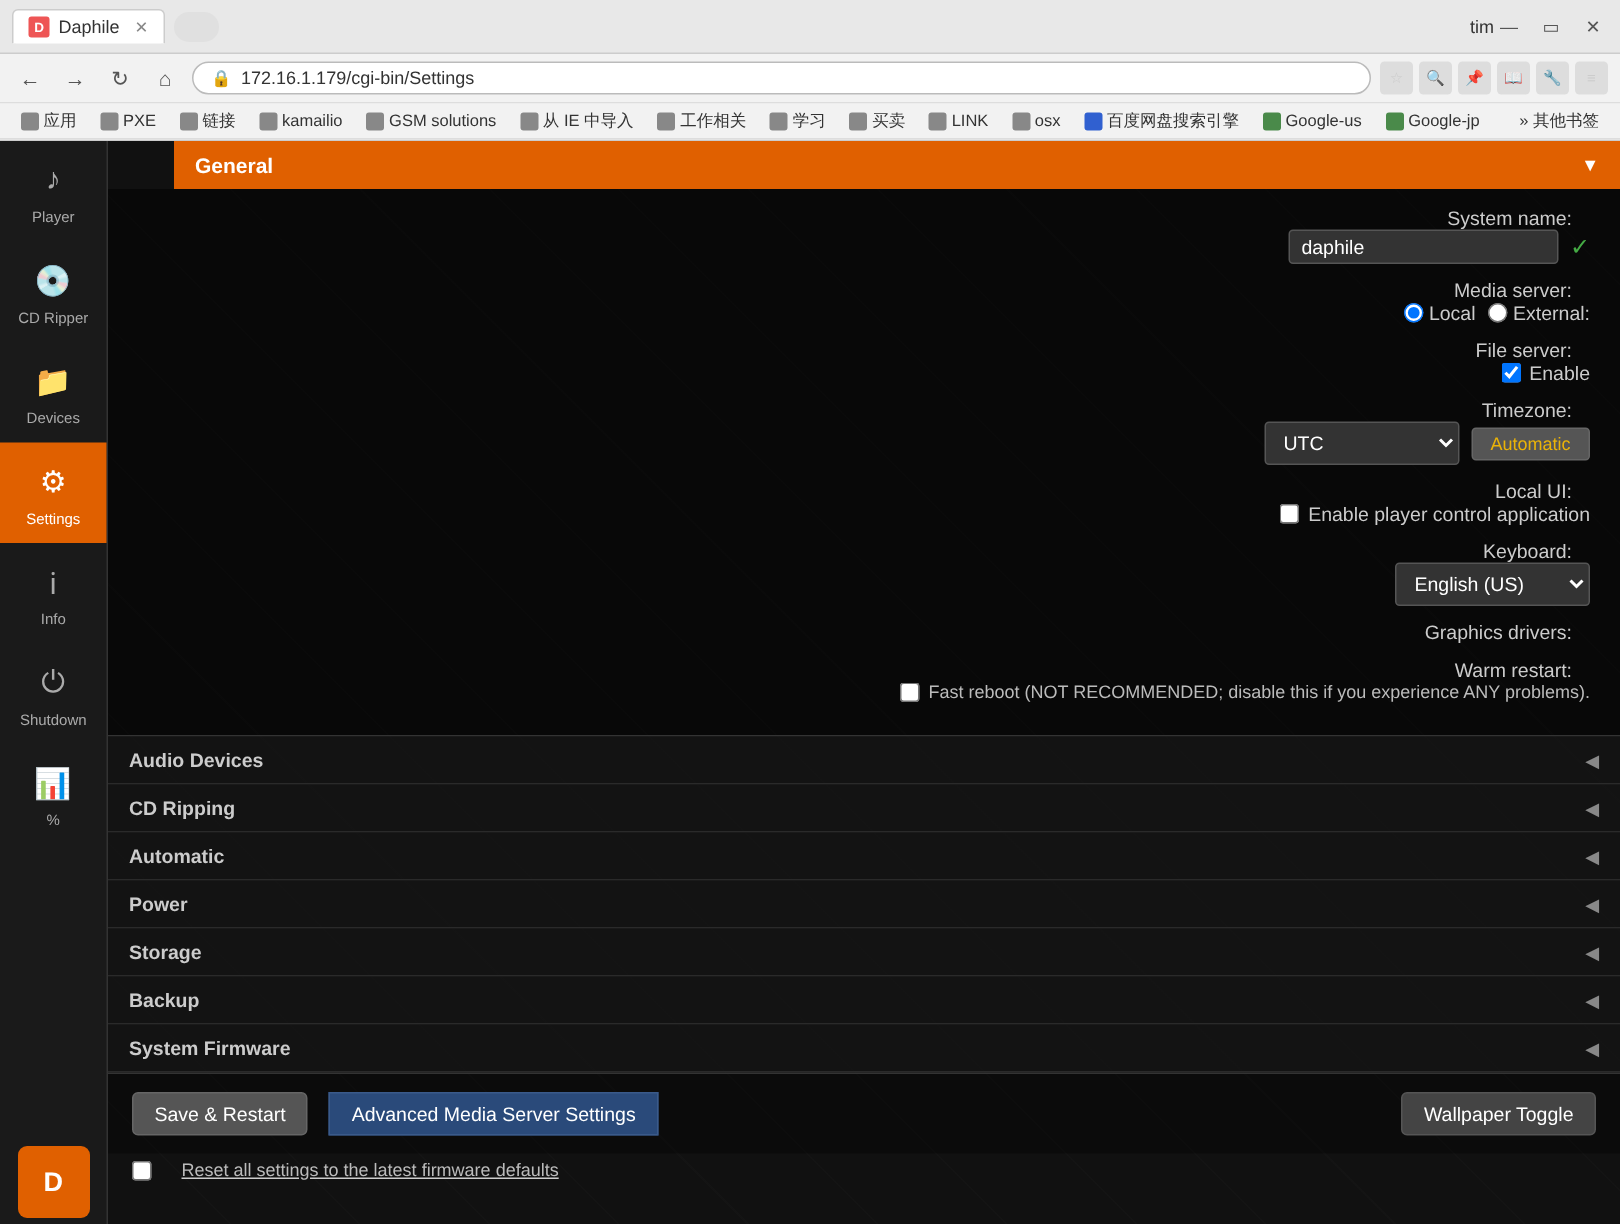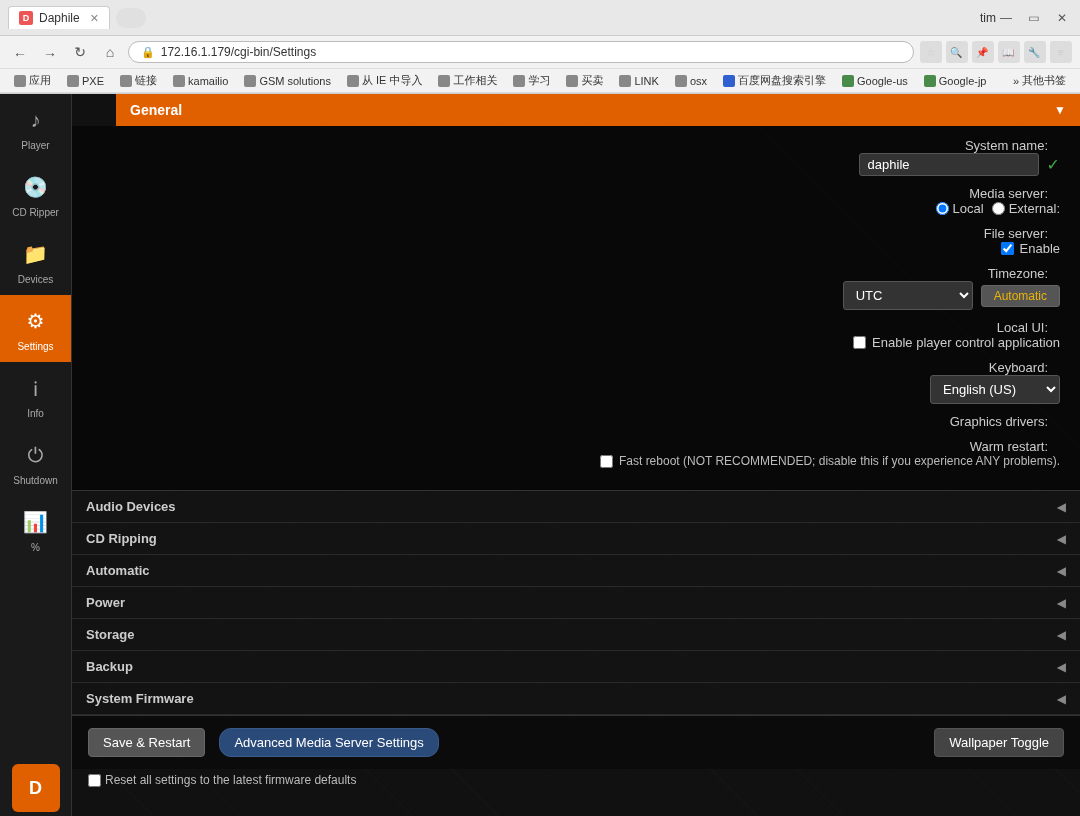--- a/index.html
+++ b/index.html
@@ -70,23 +70,23 @@
     .small-text { font-size: 12px; color: #bbb; }
 
     
     .collapsed-section { display: flex; align-items: center; justify-content: space-between; padding: 8px 14px; background: rgba(20,20,20,0.8); color: #ccc; border-bottom: 1px solid #2a2a2a; cursor: pointer; }
     .collapsed-section .label { font-weight: bold; font-size: 13px; }
     .collapsed-section .arrow { color: #888; font-size: 12px; }
 
     
     .bottom-bar { padding: 12px 16px; display: flex; align-items: center; gap: 14px; background: rgba(0,0,0,0.3); border-top: 1px solid #333; }
     .btn-orange { background: #555; border: 1px solid #666; color: #fff; padding: 6px 14px; border-radius: 4px; font-size: 13px; cursor: pointer; }
-    .btn-blue { background: #2a4a7a; border: 1px solid #3a5a8a; color: #fff; padding: 6px 14px; border-radius: 12px; font-size: 13px; cursor: pointer; }
+    .btn-blue { background: #2a4a7a; border: 1px solid #3a5a8a; color: #fff; padding: 6px 14px; border-radius: 0; font-size: 13px; cursor: pointer; }
     .btn-right { margin-left: auto; background: #444; border: 1px solid #555; color: #fff; padding: 6px 14px; border-radius: 4px; font-size: 13px; cursor: pointer; }
-    .reset-row { padding: 4px 16px; display: flex; align-items: center; gap: 4px; }
+    .reset-row { padding: 4px 16px; display: flex; align-items: center; gap: 20px; text-decoration: underline; }
     .reset-label { font-size: 12px; color: #bbb; }
 
     
     .user-area { display: flex; align-items: center; gap: 4px; font-size: 12px; color: #333; }
   </style>
 </head>
 <body>
 
 <div class="browser-chrome">
 

